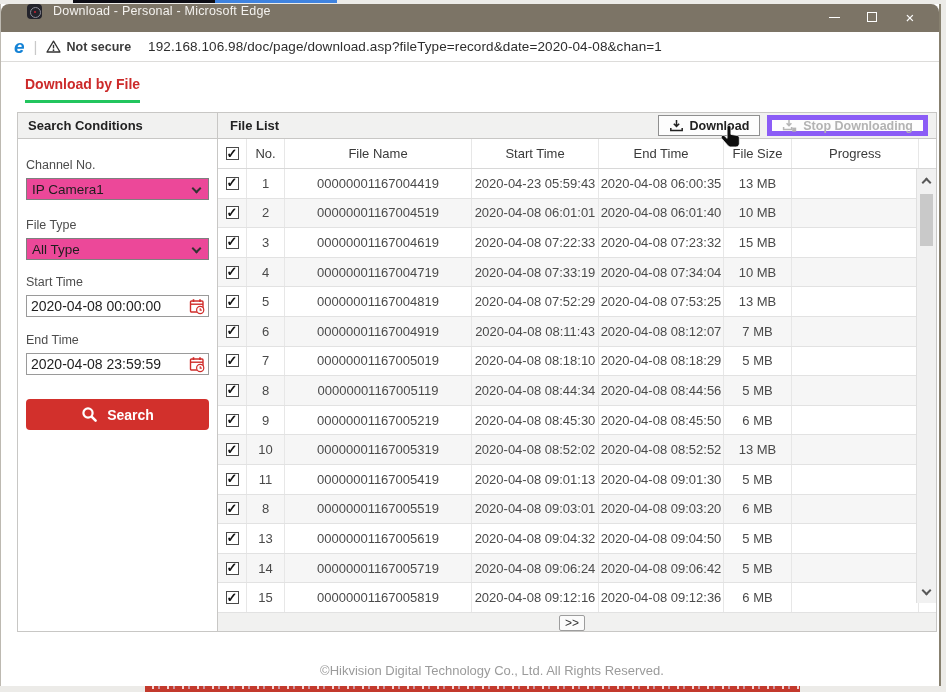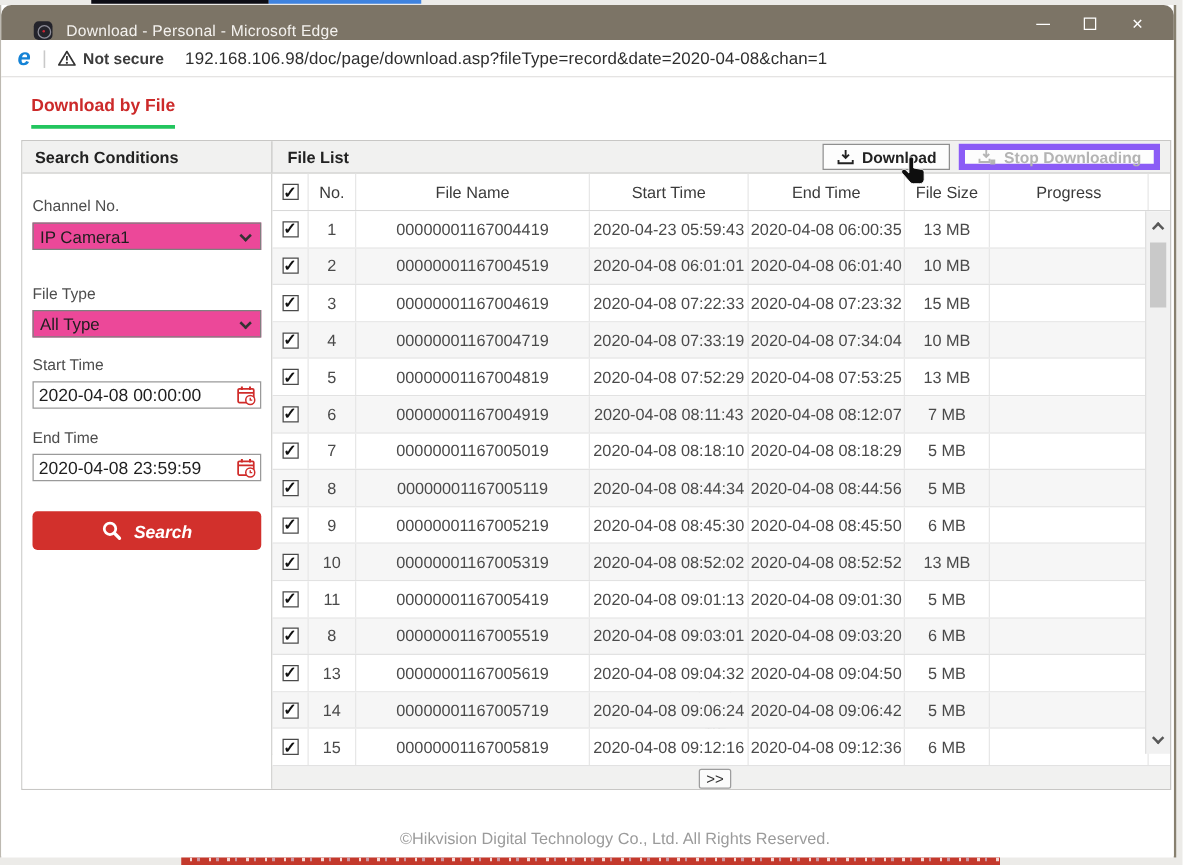--- a/index.html
+++ b/index.html
@@ -11,21 +11,21 @@
   .frag-black { left:73px; width:142px; background:#0c0c14; }
   .frag-blue  { left:215px; width:122px; background:#3f83e0; }
   .red-fragment { position:absolute; left:145px; top:686px; width:655px; height:6px; background:#c3392c; overflow:hidden; }
   .red-fragment::before { content:""; display:block; height:3px; margin-top:0px;
     background:repeating-linear-gradient(90deg, transparent 0 7px, rgba(255,255,255,.8) 7px 9px, transparent 9px 13px, rgba(210,225,255,.55) 13px 15px); }
 
   
   .window { position:absolute; left:0; top:4px; width:941px; height:682px;
     border-left:1px solid #bdb9b1; border-right:2px solid #87806f; background:#fff; }
   .titlebar { height:28px; background:#7c7466; border-radius:8px 8px 0 0;
-    display:flex; align-items:flex-end; padding:0 10px 0 26px; }
+    display:flex; align-items:flex-start; padding:0 10px 0 26px; }
   .favicon { width:15px; height:15px; border-radius:4px; background:#23232b; position:relative; flex:none; }
   .favicon::before { content:""; position:absolute; left:3px; top:3px; width:9px; height:9px; border-radius:50%; border:1.5px solid #8d8d99; }
   .favicon::after { content:""; position:absolute; left:6.5px; top:6.5px; width:2.5px; height:2.5px; border-radius:50%; background:#c23; }
   .win-title { color:#f4f2ef; font-size:12.5px; margin-left:11px; letter-spacing:.2px; }
   .win-controls { margin-left:auto; display:flex; align-items:center; }
   .wc { width:38px; height:26px; display:flex; align-items:center; justify-content:center; color:#fff; cursor:default; }
   .wc-min i { display:block; width:11px; border-bottom:1.4px solid #fff; }
   .wc-max i { display:block; width:10px; height:10px; border:1.4px solid #fff; }
   .wc-close { font-size:15px; line-height:1; }
 
@@ -51,29 +51,29 @@
   .btn { height:21px; display:flex; align-items:center; gap:6px; padding:0 10px; background:#fdfdfd;
     font-size:12.5px; font-weight:bold; cursor:pointer; }
   .btn-download { border:1px solid #8f8f8f; color:#222; }
   .btn-stop { border:5px solid #8b5cf6; color:#b3b3b3; }
 
   .panel-body { display:flex; height:492px; }
 
   
   .left-panel { width:200px; border-right:1px solid #c8c7c5; background:#fff; padding:19px 8px 0 8px; font-size:12.5px; color:#4d4d4d; }
   .fld-label { margin-bottom:6px; }
-  .fld-label.g18 { margin-top:28px; } .fld-label.g14 { margin-top:15px; } .fld-label.g15 { margin-top:16px; }
+  .fld-label.g18 { margin-top:18px; } .fld-label.g14 { margin-top:15px; } .fld-label.g15 { margin-top:16px; }
   .select { position:relative; height:22px; border:1px solid #7f7f7f; background:#ec4899; display:flex; align-items:center;
     padding:0 20px 0 5px; font-size:13.5px; color:#1e1e1e; cursor:pointer; }
   .chev { position:absolute; right:8px; top:6px; width:7px; height:7px; border-right:2px solid #333; border-bottom:2px solid #333; transform:rotate(45deg); }
   .timefield { position:relative; height:22px; border:1px solid #9a9a9a; background:#fff; display:flex; align-items:center;
     padding:0 22px 0 4px; font-size:14px; color:#1e1e1e; }
   .cal-btn { position:absolute; right:3px; top:2px; cursor:pointer; display:flex; }
   .search-btn { margin-top:24px; height:31px; width:183px; background:#d2302c; border:none; border-radius:4px;
-    color:#fff; font-size:14px; font-weight:bold; display:flex; align-items:center; justify-content:center; gap:9px; cursor:pointer;font-style:italic; }
+    color:#fff; font-size:14px; font-weight:bold; display:flex; align-items:center; justify-content:center; gap:9px; cursor:pointer; }
 
   
   .right-area { flex:1; display:flex; flex-direction:column; }
   .table-wrap { position:relative; height:464px; }
   .thead, .trow { display:grid; grid-template-columns:29px 38px 187px 127px 125px 68px 127px 1fr; }
   .thead { height:30px; font-size:13px; color:#3a3a3a; border-bottom:1px solid #d8d8d8; background:#fff; }
   .th, .td { display:flex; align-items:center; justify-content:center; border-right:1px solid #e7e7e7; overflow:hidden; }
   .th:last-child { border-right:none; }
   .trow { height:29.6px; font-size:13px; color:#4a4a4a; border-bottom:1px solid #e2e2e2; background:#fff; }
   .trow.alt { background:#f6f6f6; }

